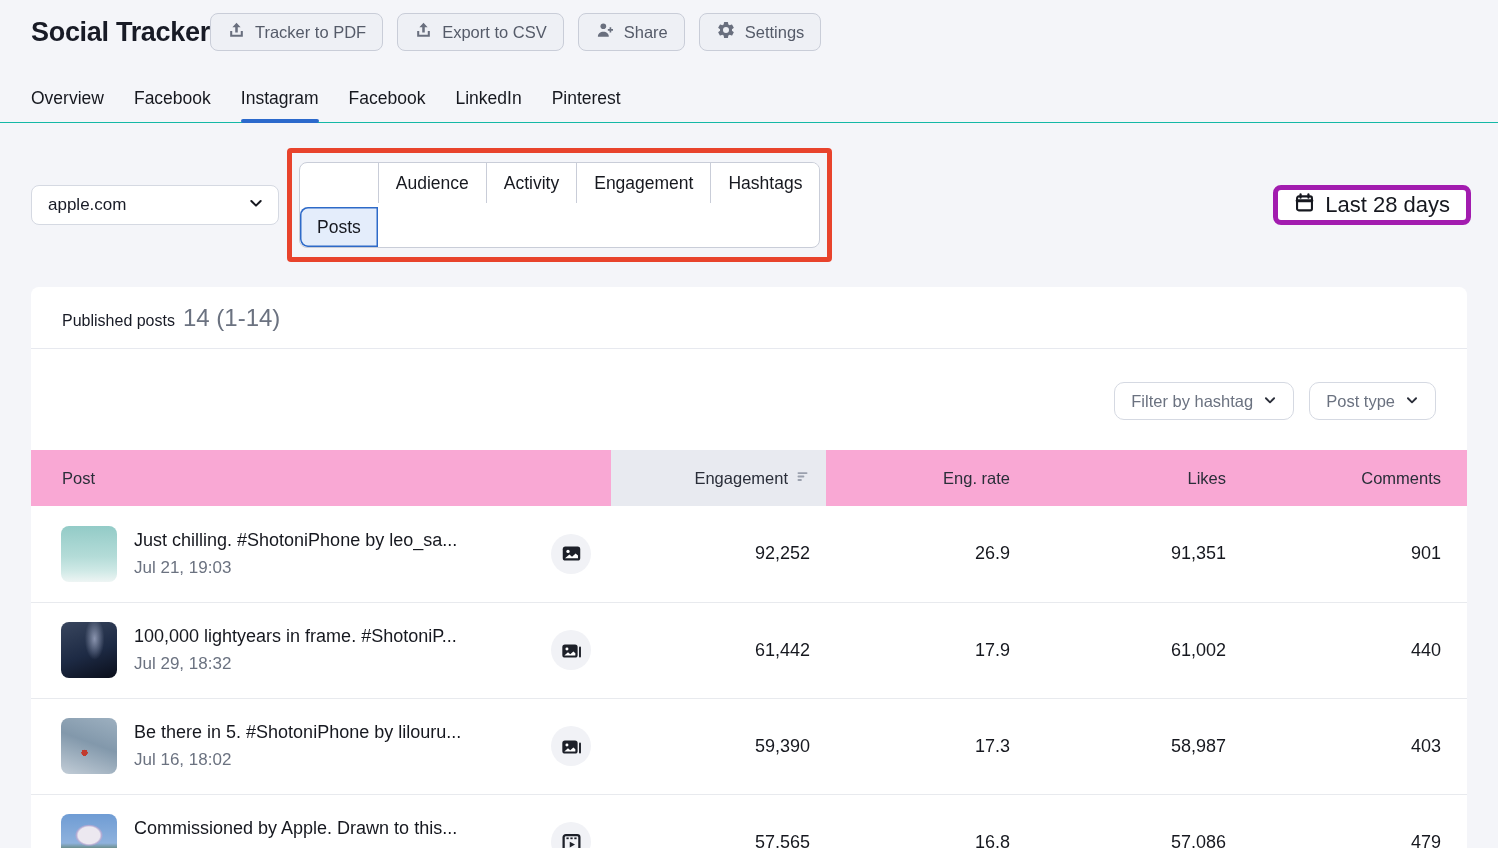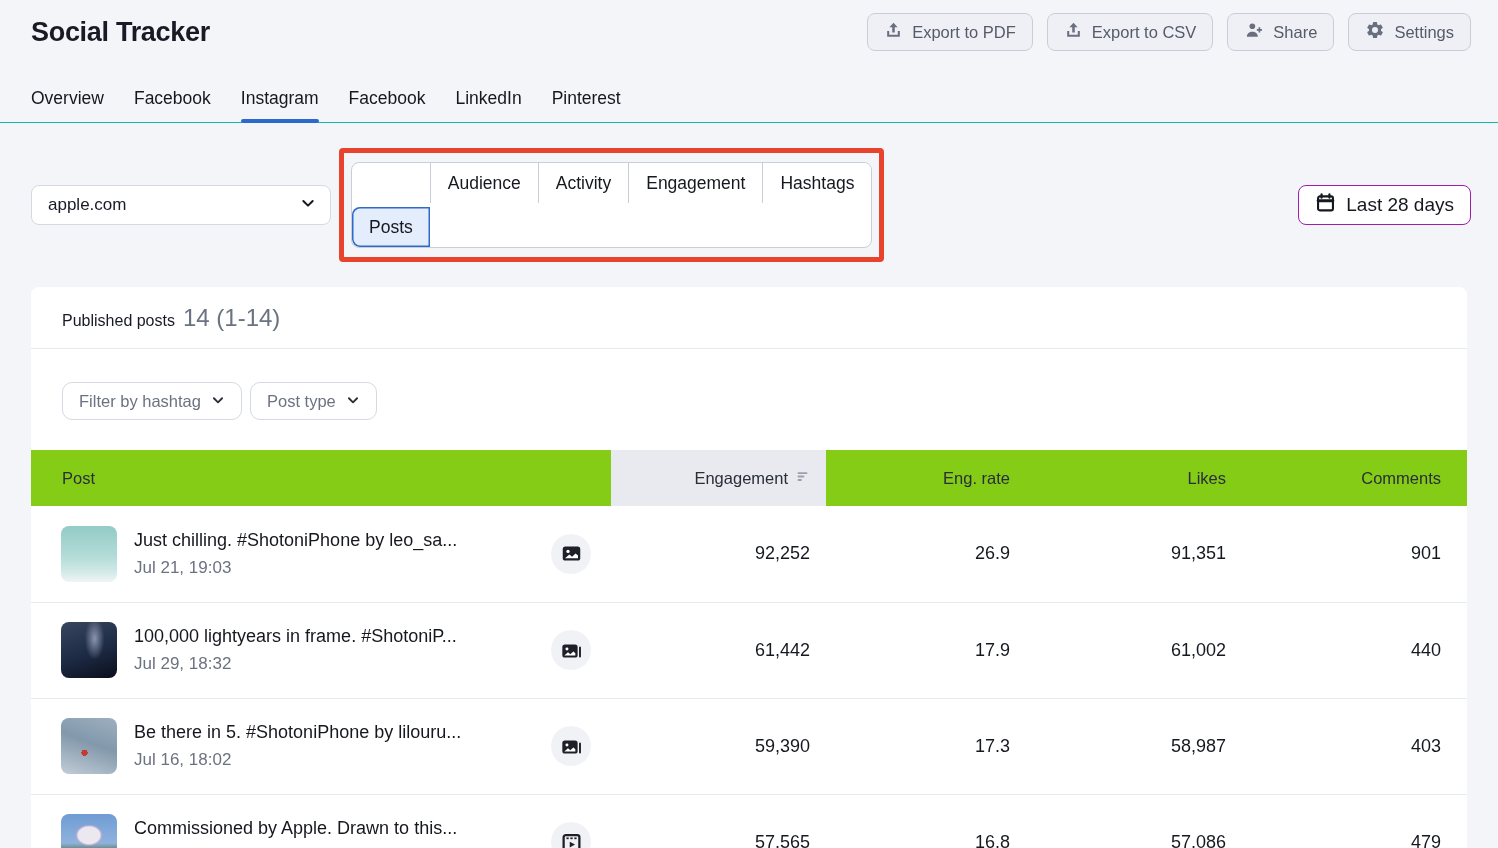--- a/index.html
+++ b/index.html
@@ -4,21 +4,21 @@
 <style>
   * { margin:0; padding:0; box-sizing:border-box; }
   html,body { width:1498px; height:848px; overflow:hidden; }
   body {
     font-family:"Liberation Sans", sans-serif;
     background:#f4f5f9;
     color:#181b26;
   }
   
   .top-header {
-    display:flex; align-items:center; justify-content:space-between;
+    display:flex; align-items:center; justify-content:flex-start;
     padding:8px 27px 0 31px; height:56px;
   }
   .page-title { font-size:27px; font-weight:bold; letter-spacing:-0.3px; }
   .header-actions { display:flex; gap:14px; }
   .hbtn {
     display:flex; align-items:center; gap:9px;
     height:38px; padding:0 16px;
     background:#eef0f5; border:1px solid #c9cdd8; border-radius:8px;
     font-size:16.5px; color:#555b69; font-family:inherit; cursor:pointer;
   }
@@ -33,21 +33,21 @@
     position:relative; cursor:pointer; background:none; border:none; font-family:inherit;
   }
   .tab.active { font-weight:normal; }
   .tab.active::after {
     content:""; position:absolute; left:0; right:0; bottom:-1px;
     height:4px; background:#2b69cc; border-radius:2px;
   }
   
   .controls { display:flex; align-items:center; padding:0 27px 0 31px; margin-top:25px; }
   .profile-select {
-    width:300px; height:40px; background:#fff;
+    width:248px; height:40px; background:#fff;
     border:1px solid #d5d9e2; border-radius:8px;
     display:flex; align-items:center; justify-content:space-between;
     padding:0 14px 0 16px; font-size:17px; cursor:pointer;
   }
   .annotation-box {
     margin-left:8px;
     border:5px solid #e8432c; border-radius:4px;
     padding:9px 7px;
   }
   .segmented {
@@ -62,47 +62,47 @@
   .seg:first-child { border-left:none; }
   .seg.active {
     background:#e4edfb;
     box-shadow:inset 0 0 0 1.5px #2e6ac8;
     border-radius:8px 0 0 8px;
     margin-top:44px;
   }
   .date-btn {
     margin-left:auto; height:40px; padding:0 16px;
     display:flex; align-items:center; gap:10px;
-    background:#fff; border:1px solid #a21caf; border-radius:8px;
-    font-size:19px; color:#16181f; cursor:pointer; font-family:inherit;
+    background:#fff; border:5px solid #a21caf; border-radius:8px;
+    font-size:22px; color:#16181f; cursor:pointer; font-family:inherit;
   }
   
   .card {
     margin:25px 31px 0; background:#fff;
     border-radius:8px 8px 0 0; min-height:620px;
   }
   .card-header { padding:17px 31px 16px; border-bottom:1px solid #e7e9ef; }
   .card-header .ttl { font-size:16px; font-weight:normal; }
   .card-header .cnt { font-size:24px; color:#6b7280; font-weight:normal; margin-left:8px; }
-  .filters { display:flex; gap:8px; padding:33px 31px 30px; }
+  .filters { display:flex; gap:15px; padding:33px 31px 30px;justify-content:flex-end; }
   .fbtn {
     height:38px; padding:0 16px; display:flex; align-items:center; gap:10px;
     background:#fff; border:1px solid #d5d9e2; border-radius:10px;
     font-size:16.5px; color:#6b7280; cursor:pointer; font-family:inherit;
   }
   .fbtn svg { stroke:#2a2e39; }
   
   table { width:100%; border-collapse:collapse; table-layout:fixed; }
   col.c-post { width:auto; }
   col.c-eng { width:215px; }
   col.c-rate { width:200px; }
   col.c-likes { width:216px; }
   col.c-comm { width:225px; }
   thead th {
-    height:56px; background:#84cc16; font-weight:normal;
+    height:56px; background:#f9a8d4; font-weight:normal;
     font-size:16.5px; color:#2a2e39; text-align:right; padding-right:16px;
   }
   thead th.post-h { text-align:left; padding-left:31px; }
   thead th.sorted { background:#e8eaf0; }
   thead th.sorted .th-inner { display:inline-flex; align-items:center; gap:7px; }
   thead th:last-child { padding-right:26px; }
   tbody td {
     height:96px; border-top:1px solid #e8eaee; background:#fff;
     font-size:18px; color:#16181f; text-align:right; padding-right:16px;
     vertical-align:middle;
@@ -137,21 +137,21 @@
 <div class="top-header">
   <div class="page-title">Social Tracker</div>
   <div class="header-actions">
     <button class="hbtn">
       <span>
         <svg width="19" height="19" viewBox="0 0 24 24" fill="#696f7e">
             <path d="M12 2.2 17.2 8h-3.6v6.6h-3.2V8H6.8L12 2.2z"></path>
             <path d="M4 12.5h2.6v5h10.8v-5H20V20H4v-7.5z"></path>
           </svg>
       </span>
-      <span>Export to PDF</span>
+      <span>Tracker to PDF</span>
     </button>
     <button class="hbtn">
       <span>
         <svg width="19" height="19" viewBox="0 0 24 24" fill="#696f7e">
             <path d="M12 2.2 17.2 8h-3.6v6.6h-3.2V8H6.8L12 2.2z"></path>
             <path d="M4 12.5h2.6v5h10.8v-5H20V20H4v-7.5z"></path>
           </svg>
       </span>
       <span>Export to CSV</span>
     </button>

